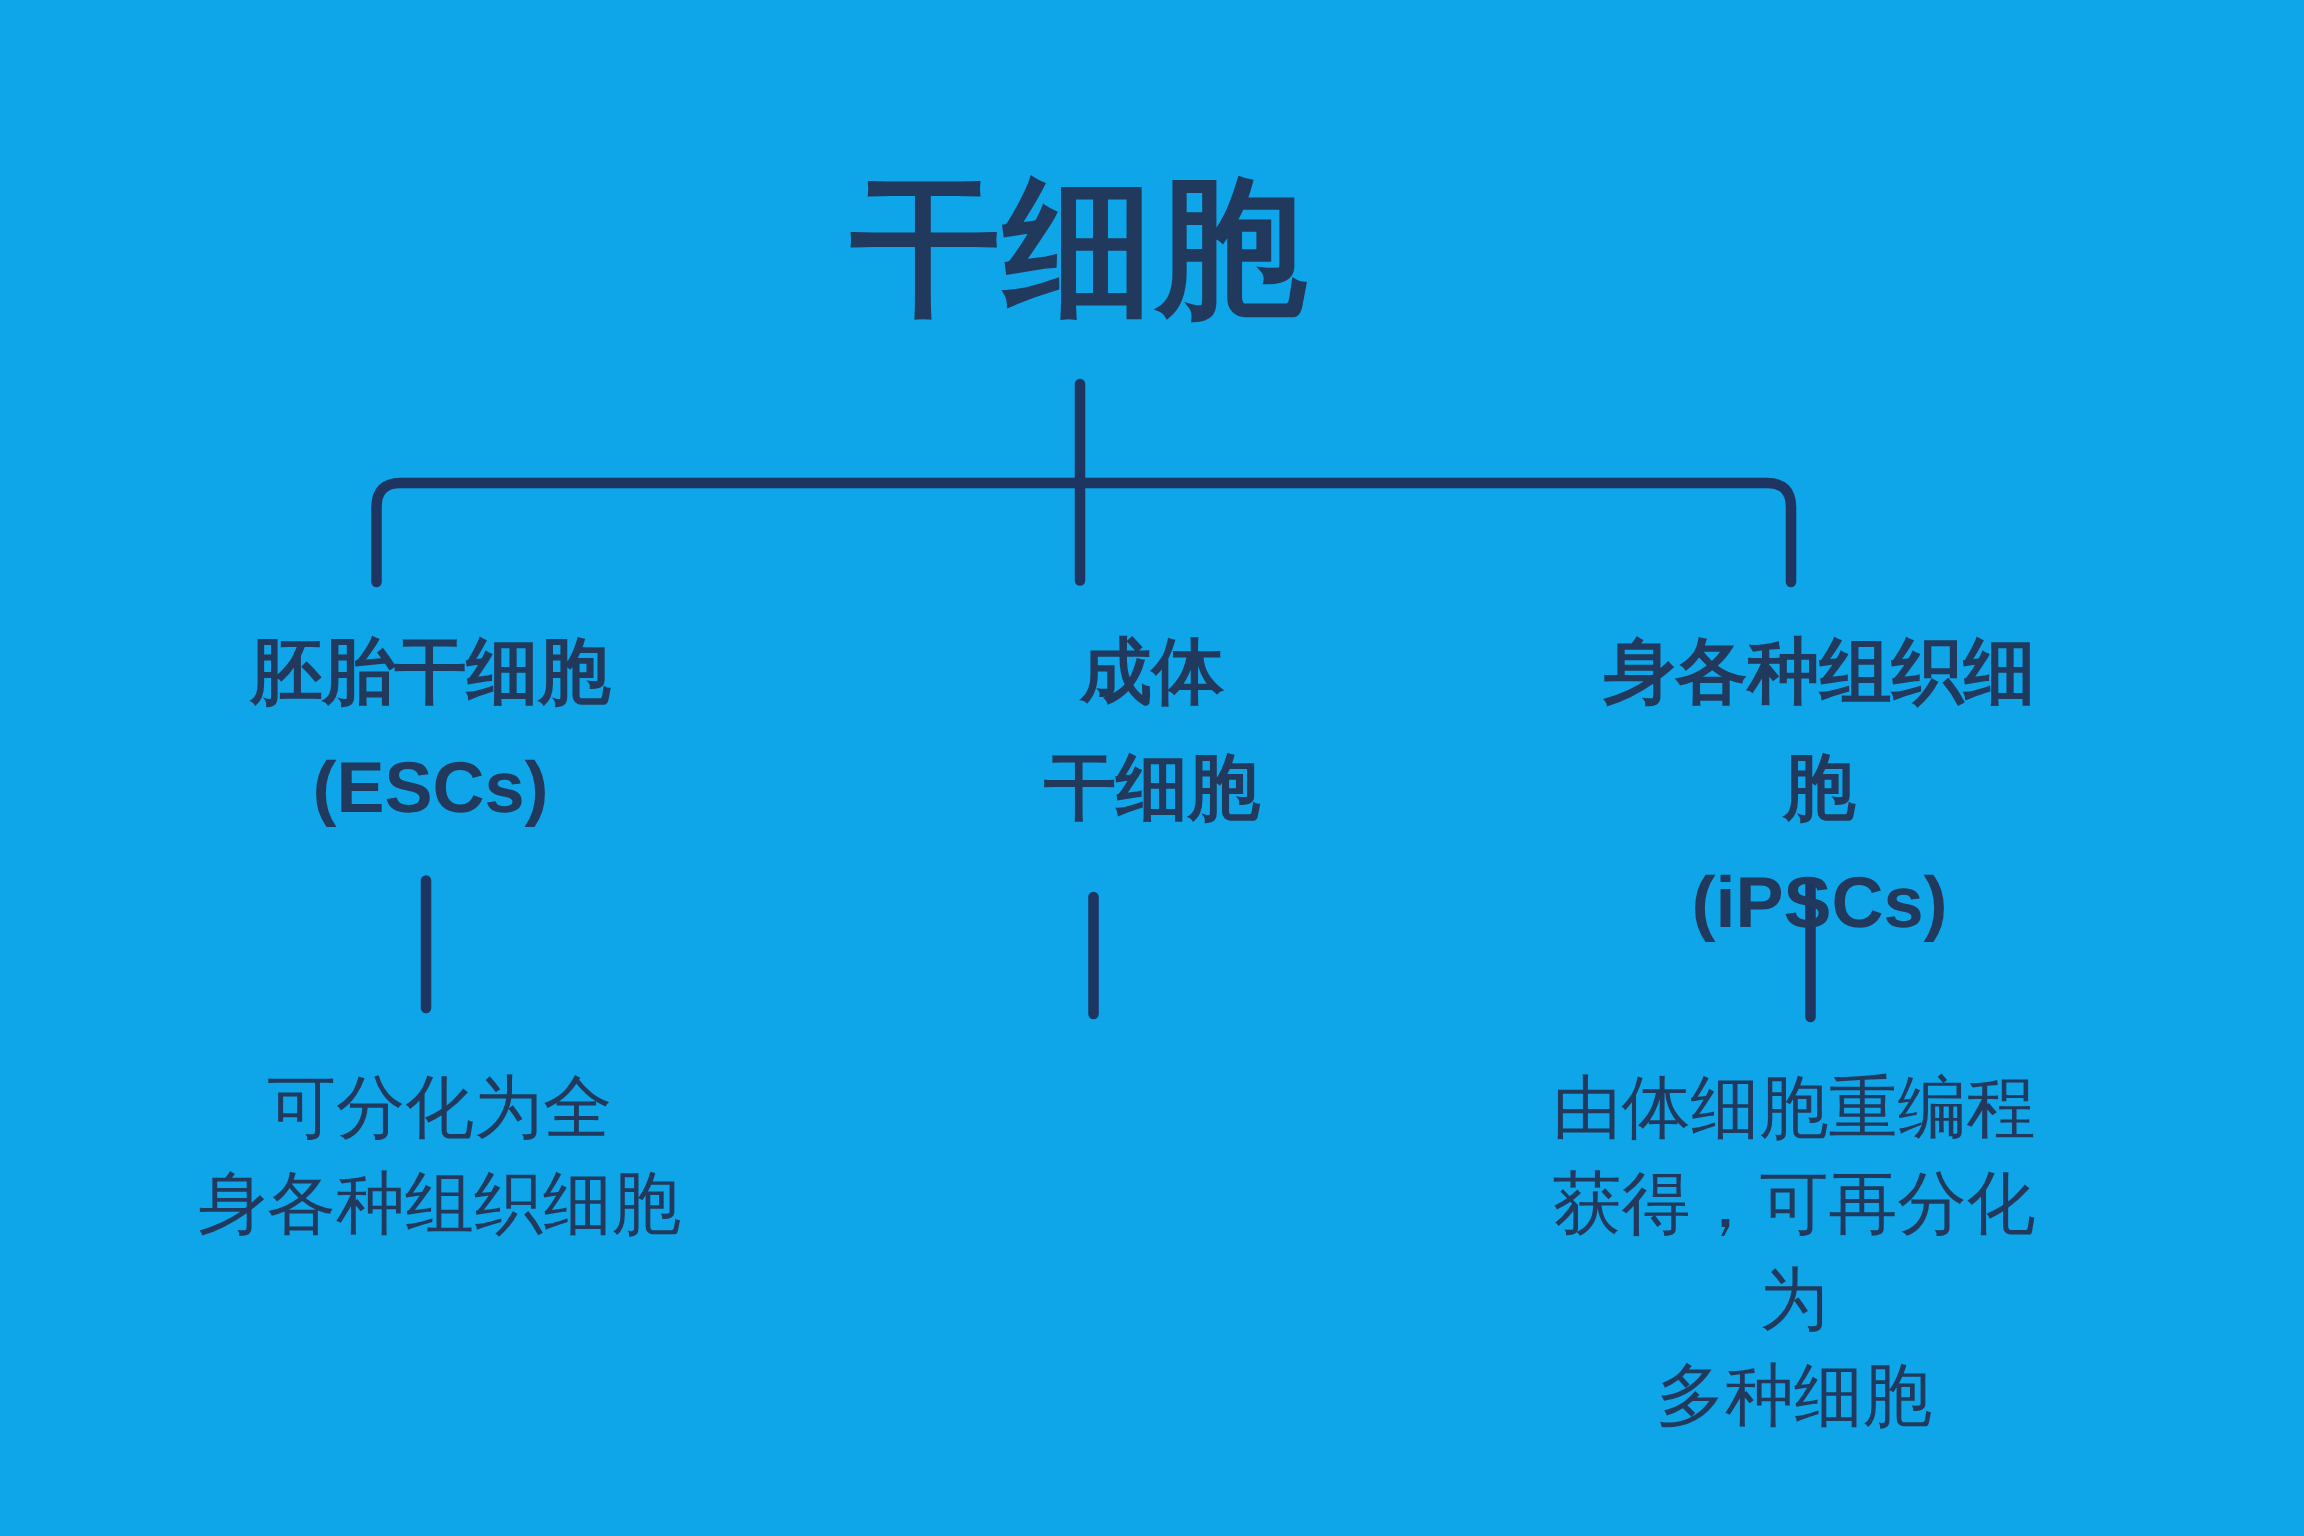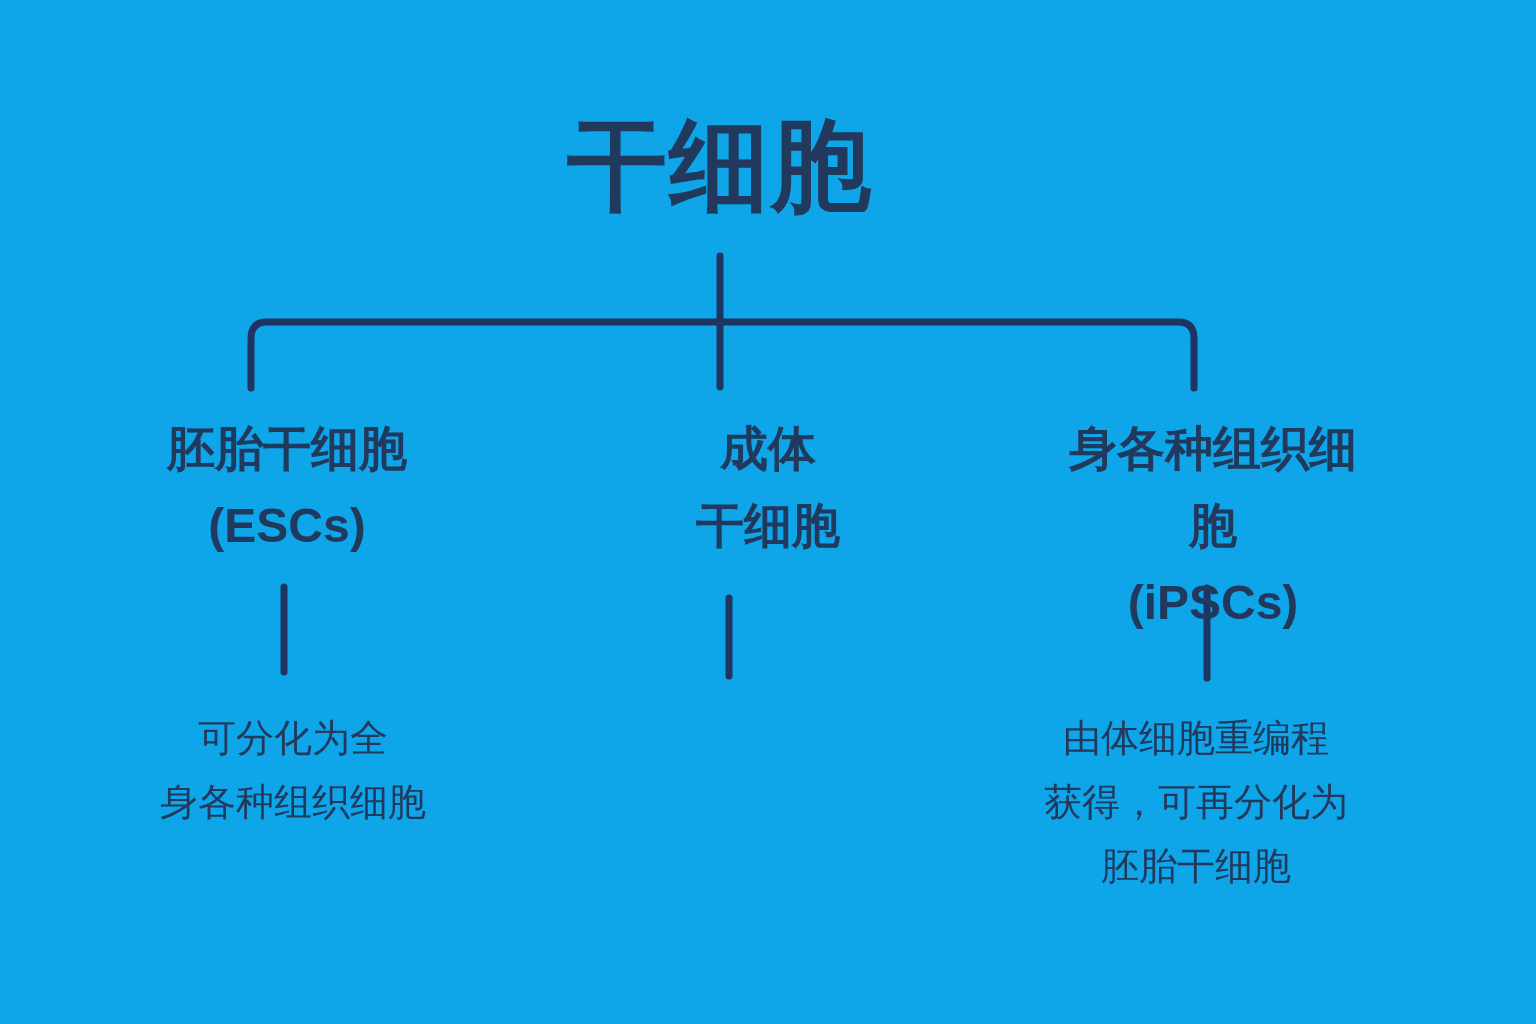--- a/index.html
+++ b/index.html
@@ -53,21 +53,21 @@
     color: #21395c;
   }
   .branch-label.left   { left: 287px; }
   .branch-label.middle { left: 768px; }
   .branch-label.right  { left: 1213px; }
 
   .branch-desc {
     position: absolute;
     top: 706px;
     transform: translateX(-50%);
-    font-size: 38px;
+    font-size: 46px;
     font-weight: 400;
     line-height: 64px;
     text-align: center;
     white-space: pre-line;
     color: #21395c;
   }
   .branch-desc.left   { left: 293px; }
   .branch-desc.middle { left: 723px; }
   .branch-desc.right  { left: 1196px; }
 </style>
@@ -94,15 +94,15 @@
 
   <div class="branch-label right">身各种组织细胞
 (iPSCs)</div>
 
   <div class="branch-desc left">可分化为全
 身各种组织细胞</div>
 
 
   <div class="branch-desc right">由体细胞重编程
 获得，可再分化为
-胚胎干细胞</div>
+多种细胞</div>
 
 </div>
 
 </body></html>

